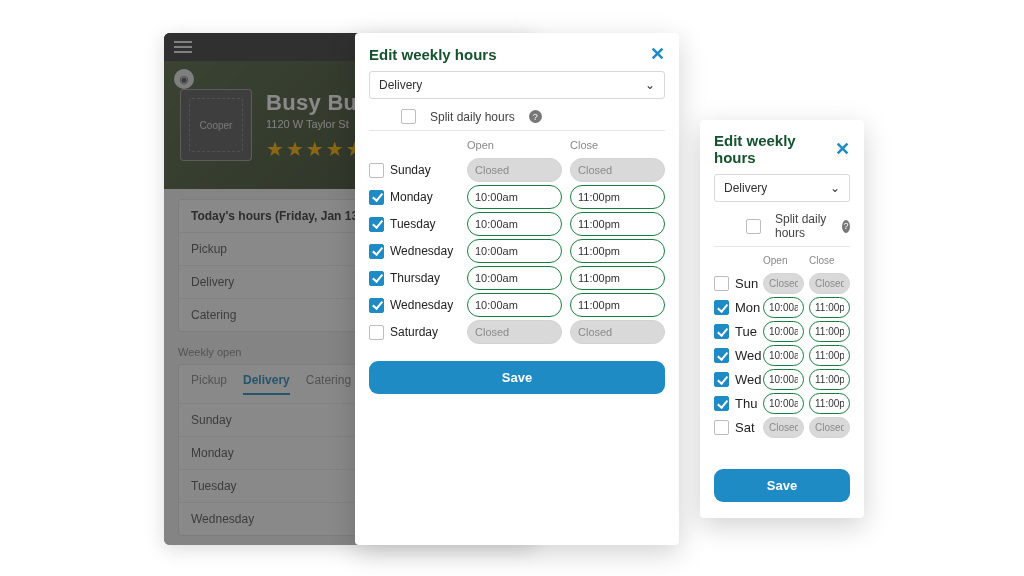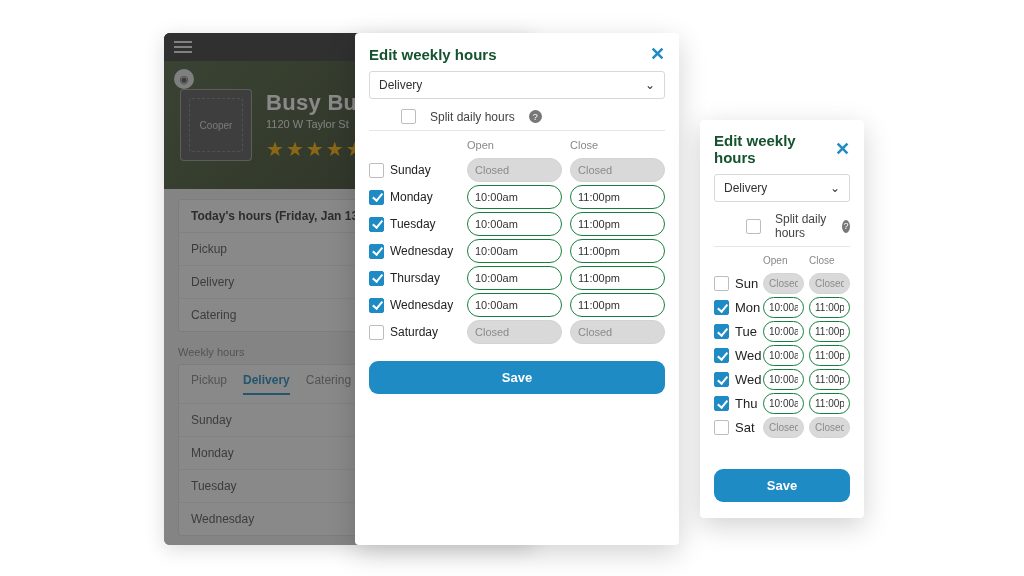--- a/index.html
+++ b/index.html
@@ -120,21 +120,21 @@
       <div class="stars">★★★★★</div>
     </div>
   </div>
   <div class="body">
     <div class="card">
       <div class="head">Today's hours (Friday, Jan 13, 2017)</div>
       <div class="row">Pickup</div>
       <div class="row">Delivery</div>
       <div class="row">Catering</div>
     </div>
-    <div class="sectlabel">Weekly hours</div>
+    <div class="sectlabel">Weekly open</div>
     <div class="card">
       <div class="tabs">
         <span>Pickup</span>
         <span class="active">Delivery</span>
         <span>Catering</span>
       </div>
       <div class="row">Sunday</div>
       <div class="row">Monday</div>
       <div class="row">Tuesday</div>
       <div class="row">Wednesday</div>

